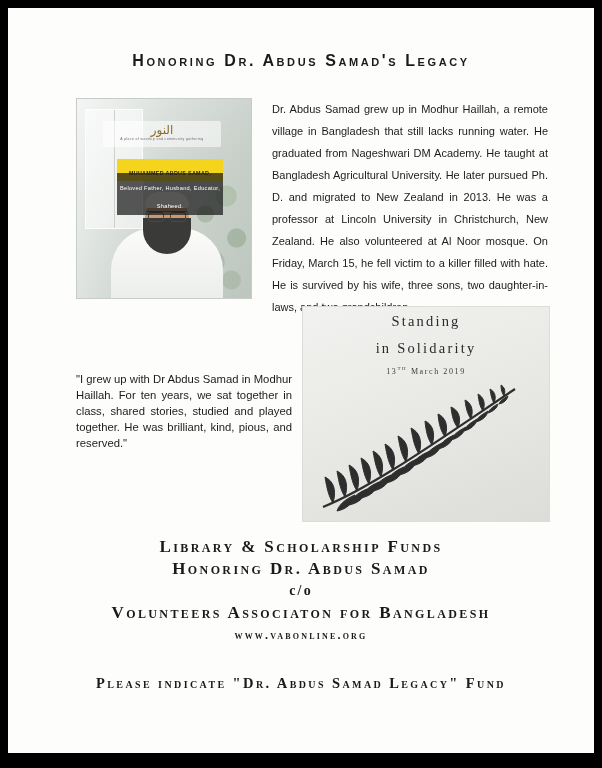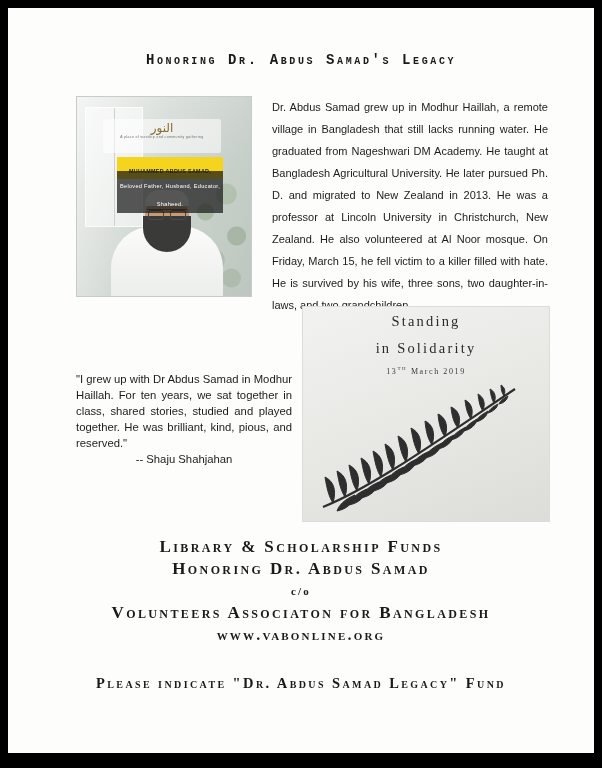--- a/index.html
+++ b/index.html
@@ -19,22 +19,22 @@
     top: 8px;
     width: 586px;
     height: 745px;
     background: #fdfdfb;
     box-shadow: 0 0 2px rgba(0,0,0,0.4);
     overflow: hidden;
   }
   .title {
     text-align: center;
     margin-top: 44px;
-    font-family: Liberation Mono, monospace;
-    font-size: 14px;
+    font-family: Liberation Sans, sans-serif;
+    font-size: 16px;
     font-weight: bold;
     letter-spacing: 2.6px;
     color: #1a1a1a;
     font-variant: small-caps;
   }
   .top-block {
     position: relative;
     margin-top: 28px;
     height: 205px;
   }
@@ -76,21 +76,21 @@
     background:
       radial-gradient(circle at 20% 30%, rgba(150,170,140,0.55) 0 8px, transparent 9px),
       radial-gradient(circle at 60% 15%, rgba(160,180,150,0.5) 0 10px, transparent 11px),
       radial-gradient(circle at 80% 50%, rgba(140,160,135,0.5) 0 9px, transparent 10px),
       radial-gradient(circle at 35% 70%, rgba(150,170,145,0.45) 0 11px, transparent 12px),
       radial-gradient(circle at 70% 85%, rgba(155,172,148,0.45) 0 9px, transparent 10px);
   }
   .photo .banner {
     position: absolute;
     left: 26px; top: 22px;
-    width: 118px; height: 34px;
+    width: 118px; height: 26px;
     background: rgba(255,255,255,0.55);
     border-radius: 2px;
   }
   .photo .banner .arabic {
     display: block;
     text-align: center;
     font-family: "DejaVu Serif", serif;
     font-size: 12px;
     color: #8a6a2a;
     line-height: 14px;
@@ -262,26 +262,26 @@
     color: #1a1a1a;
   }
   .footer .line {
     font-size: 17px;
     font-weight: bold;
     letter-spacing: 2.4px;
     line-height: 22px;
     font-variant: small-caps;
   }
   .footer .line.small {
-    font-size: 11px;
+    font-size: 14px;
     letter-spacing: 2.2px;
     font-variant: normal;
   }
   .footer .line.url {
-    font-size: 16px;
+    font-size: 12px;
     letter-spacing: 2.2px;
     font-variant: small-caps;
   }
   .footer .line.indicate {
     margin-top: 26px;
     font-size: 14.5px;
     letter-spacing: 2.4px;
   }
 </style>
 </head>
@@ -316,21 +316,20 @@
       </div>
       <div class="caption-tag">
         <span>Beloved Father, Husband, Educator, Shaheed.</span>
       </div>
     </div>
 
     <div class="bio">Dr. Abdus Samad grew up in Modhur Haillah, a remote village in Bangladesh that still lacks running water. He graduated from Nageshwari DM Academy. He taught at Bangladesh Agricultural University. He later pursued Ph. D. and migrated to New Zealand in 2013. He was a professor at Lincoln University in Christchurch, New Zealand.  He also volunteered at Al Noor mosque. On Friday, March 15, he fell victim to a killer filled with hate. He is survived by his wife, three sons, two daughter-in-laws, and two grandchildren.</div>
   </div>
 
   <div class="quote">"I grew up with Dr Abdus Samad in Modhur Haillah. For ten years, we sat together in class, shared stories, studied and played together. He was brilliant, kind, pious, and reserved."</div>
-  <div class="quote-attrib">-- Shaju Shahjahan</div>
 
   <div class="poster">
     <div class="p-title">Standing</div>
     <div class="p-title" style="margin-top:8px">in Solidarity</div>
     <div class="p-date">
       <span>13</span><sup>TH</sup>
       <span>March 2019</span>
     </div>
     <svg class="fern" viewBox="0 0 246 144">
       <g stroke="#2e2e2e" fill="#2e2e2e">

